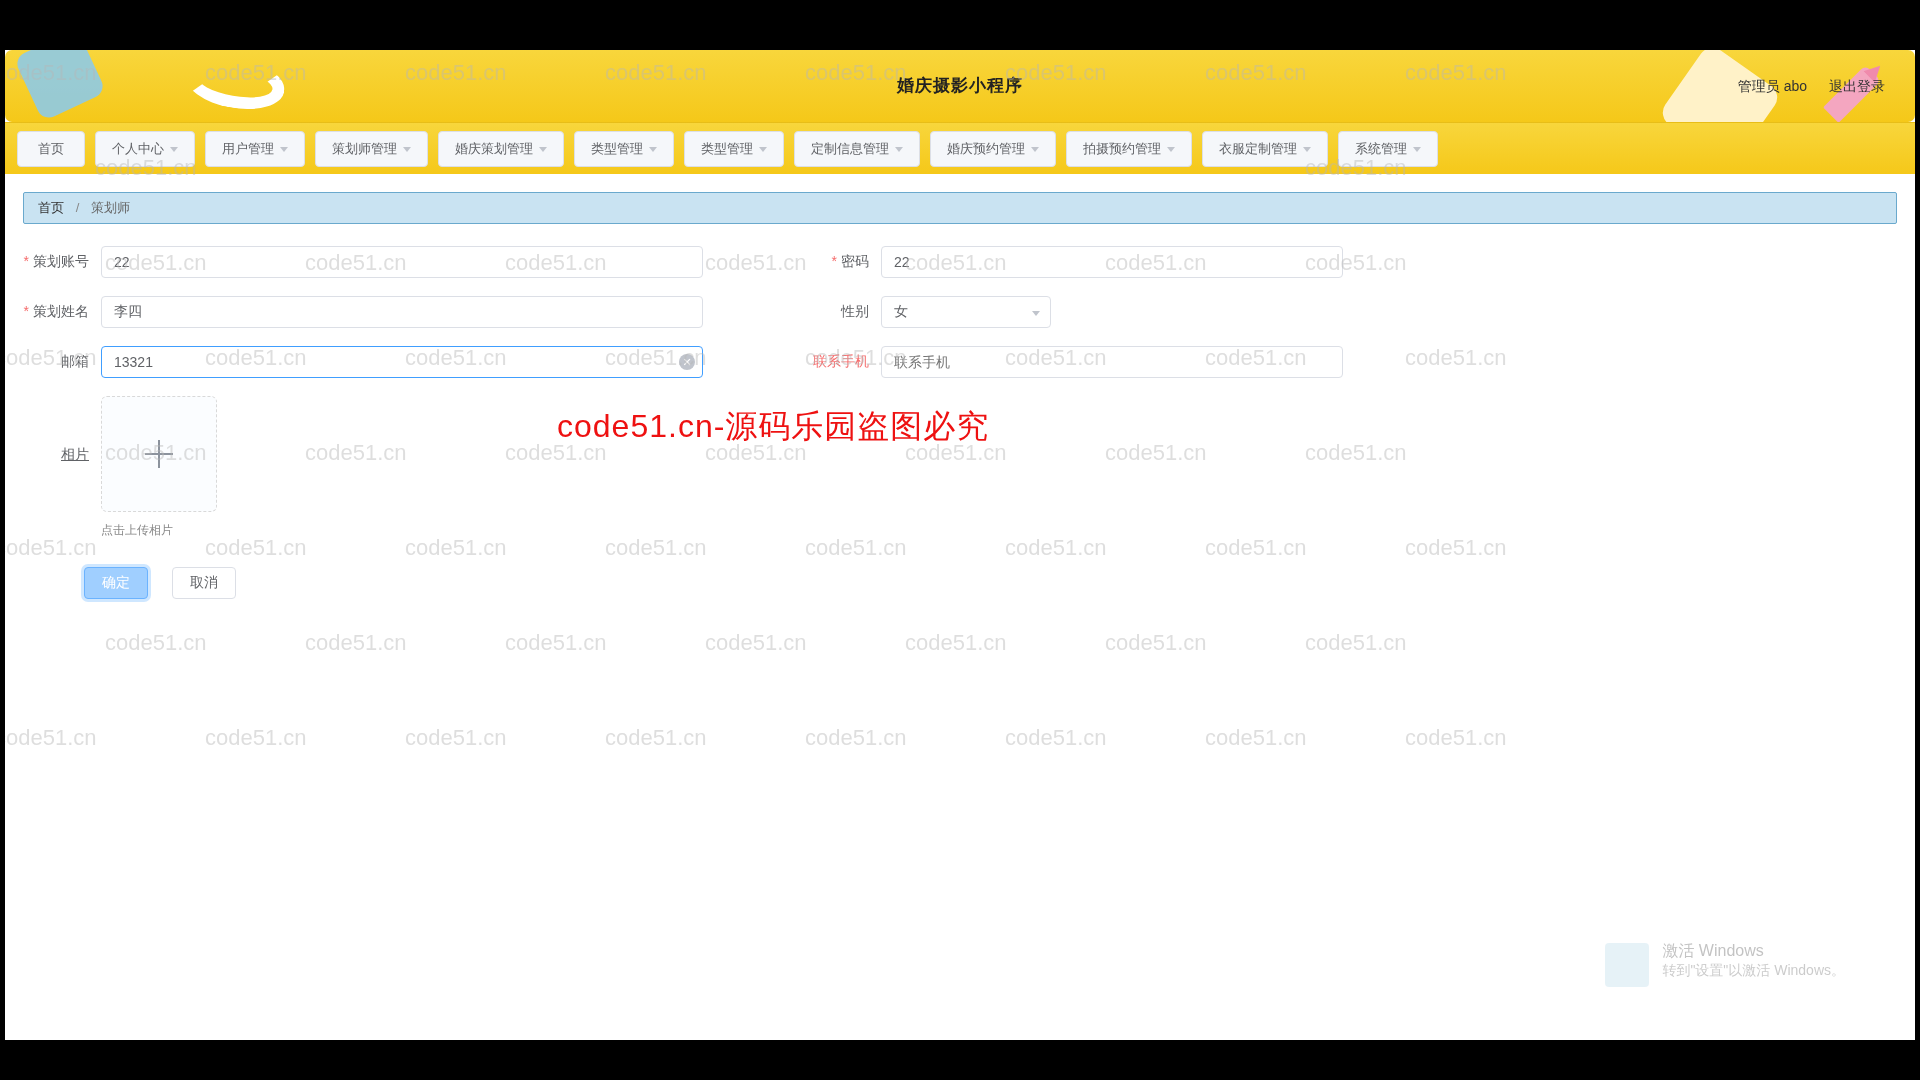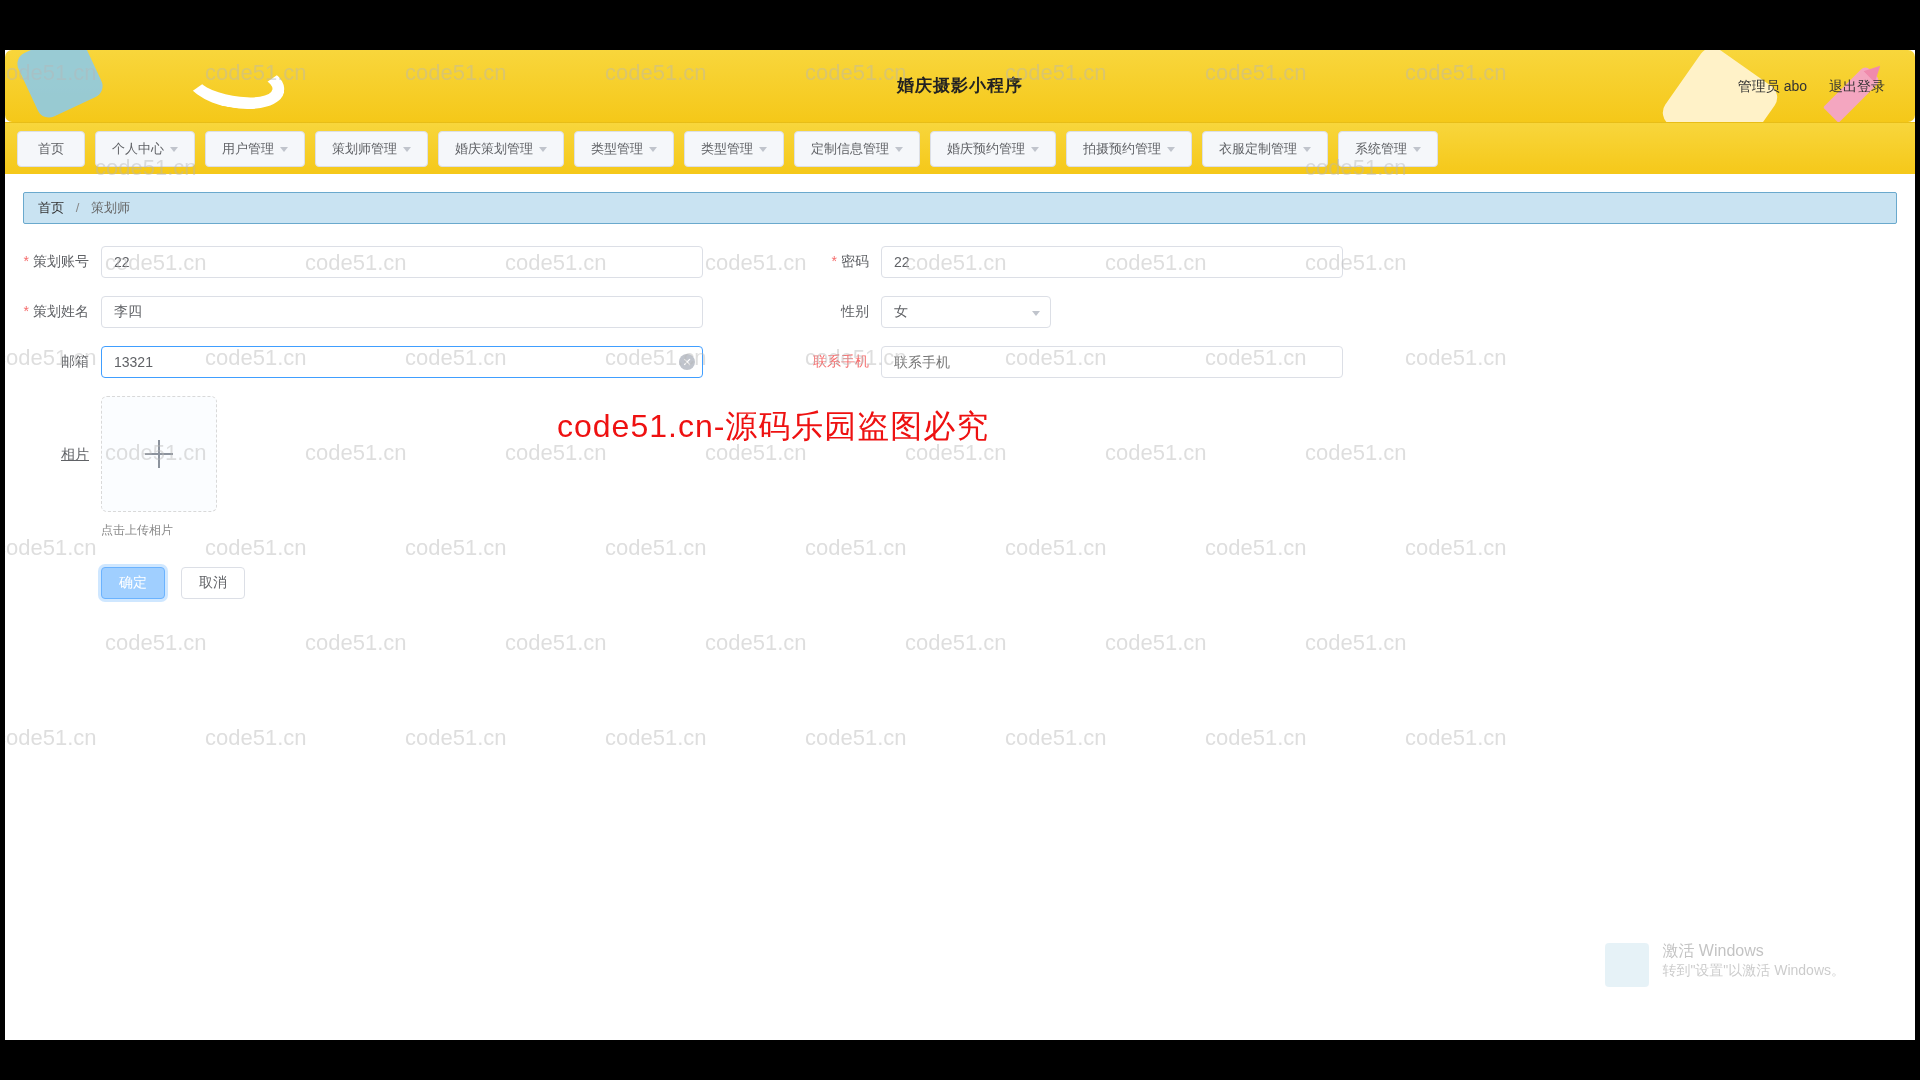--- a/index.html
+++ b/index.html
@@ -44,21 +44,21 @@
 
 .upload-row { display: flex; align-items: flex-start; margin-top: 10px; text-decoration: underline; }
 .upload-lbl { width: 78px; text-align: right; padding-right: 12px; padding-top: 50px; color: #606266; font-size: 14px; }
 .upload-box { width: 116px; height: 116px; border: 1px dashed #d9d9d9; border-radius: 6px; background: #fbfdff; display: flex; align-items: center; justify-content: center; cursor: pointer; }
 .plus { position: relative; width: 28px; height: 28px; }
 .plus::before, .plus::after { content: ""; position: absolute; background: #8c939d; }
 .plus::before { left: 13px; top: 0; width: 2px; height: 28px; }
 .plus::after { top: 13px; left: 0; height: 2px; width: 28px; }
 .upload-hint { margin-left: 78px; margin-top: 10px; font-size: 12px; color: #888; }
 
-.action-row { margin-left: 78px; margin-top: 28px; display: flex; gap: 16px; }
+.action-row { margin-left: 61px; margin-top: 28px; display: flex; gap: 24px; }
 .btn { min-width: 64px; height: 32px; border-radius: 4px; border: 1px solid #dcdfe6; background: #fff; color: #606266; font-size: 14px; cursor: pointer; padding: 0 16px; }
 .btn-primary { background: #a0cfff; border: 1px solid #6bb3ff; color: #fff; box-shadow: 0 0 0 3px rgba(64,158,255,.25); outline: none; }
 
 .watermark { position: absolute; inset: 0; pointer-events: none; }
 .wm { position: absolute; color: #b7b7b7; font-size: 22px; opacity: .45; white-space: nowrap; font-weight: 400; }
 .overlay-text { position: absolute; color: #e11; font-size: 32px; font-weight: 500; letter-spacing: 1px; white-space: nowrap; font-family: "SimSun","Microsoft YaHei",sans-serif; margin-left: 42px; }
 .activation { position: absolute; right: 70px; bottom: 60px; color: #999; font-size: 14px; opacity: .5; }
 .activation .t { font-size: 16px; color: #888; }
 .bing { position: absolute; right: 260px; bottom: 50px; opacity: .15; }
 .bing .sq { width: 44px; height: 44px; background: #5ac; display: inline-block; margin-right: 6px; border-radius: 4px; }

